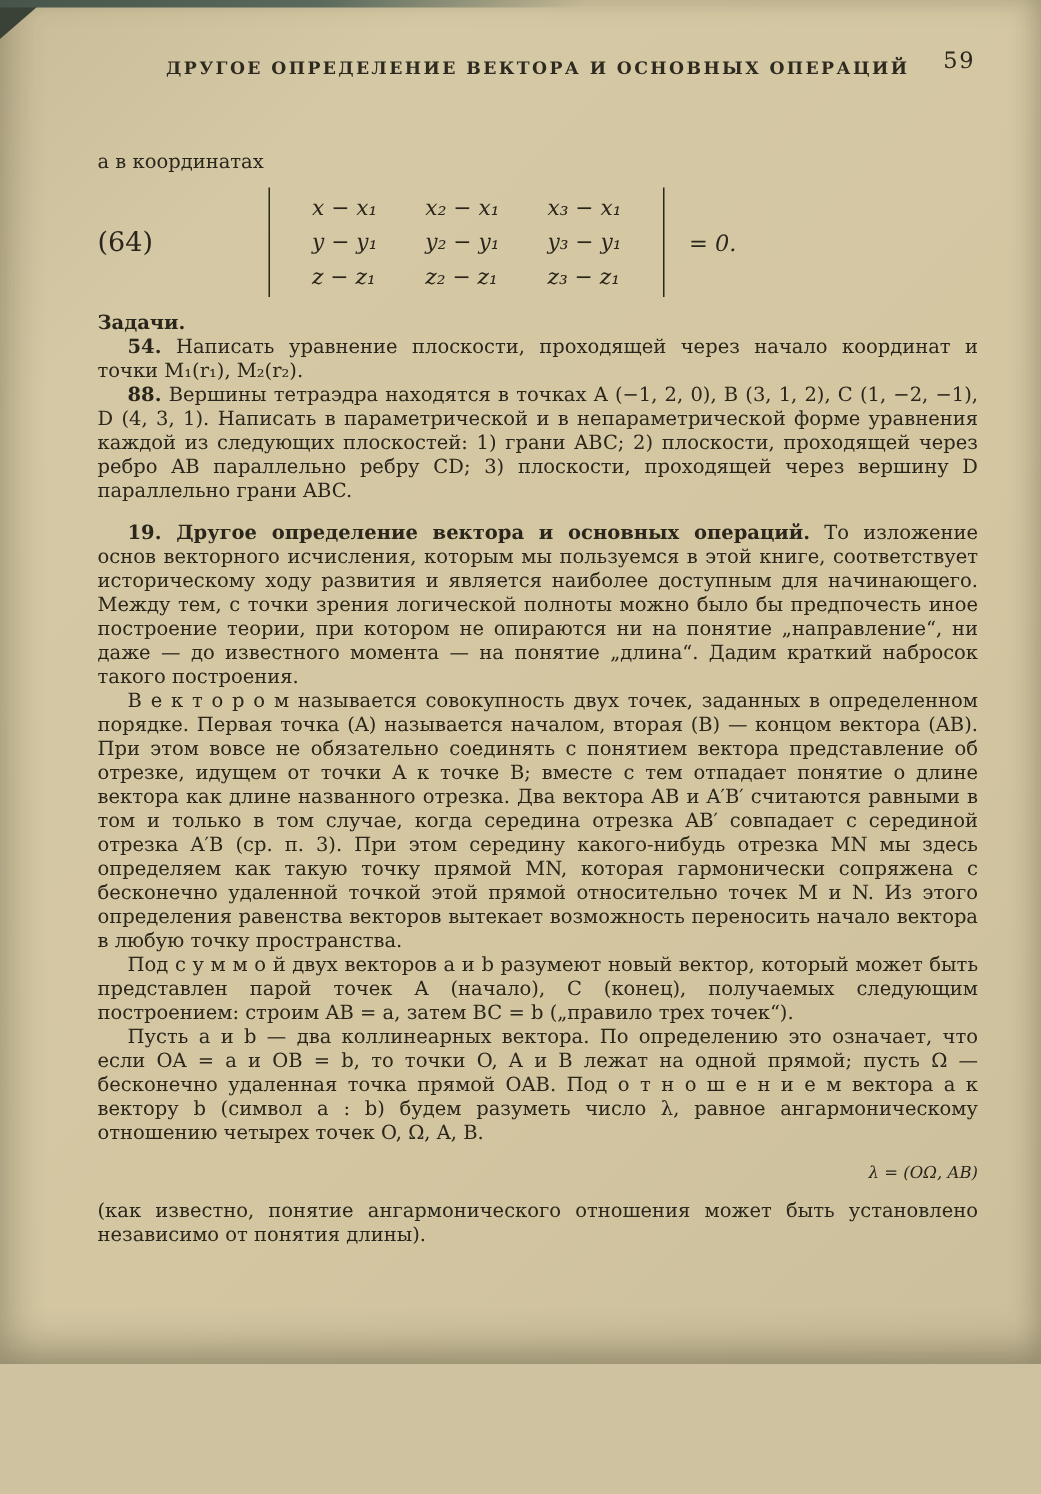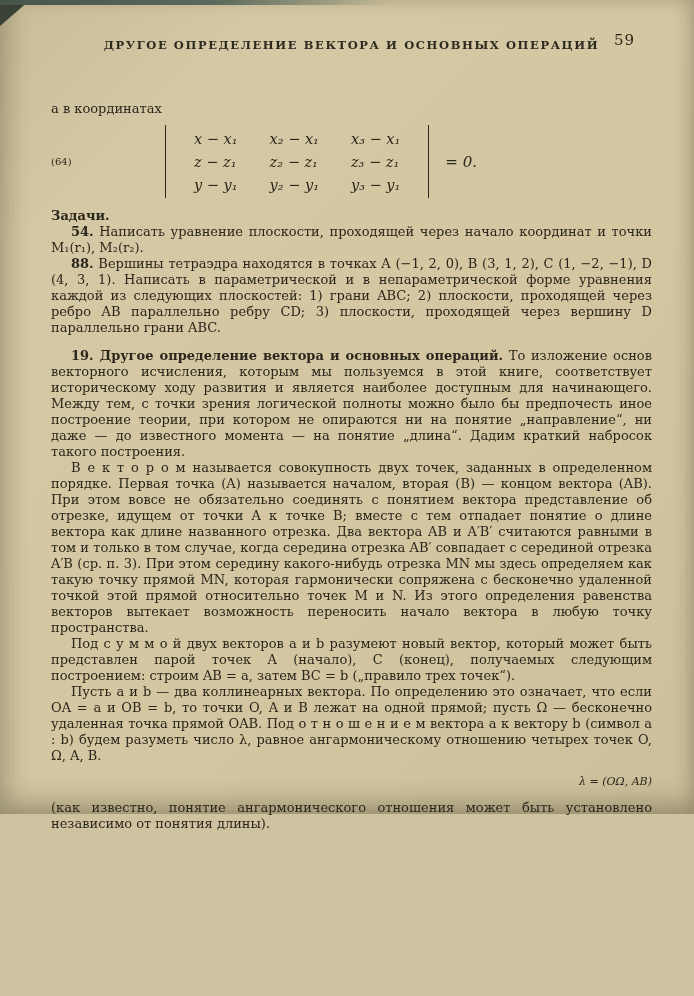--- a/index.html
+++ b/index.html
@@ -5,25 +5,25 @@
   html, body { margin: 0; padding: 0; }
   body {
     width: 694px; height: 996px;
     background: #cfc2a0;
     overflow: hidden;
     font-family: "DejaVu Serif", "Liberation Serif", serif;
     color: #2b261c;
   }
   .page {
     position: relative;
-    width: 694px; height: 814px;
+    width: 694px; height: 909px;
     background: linear-gradient(135deg, #c9bc98 0%, #d5c8a4 18%, #d3c6a1 60%, #ccbf9b 100%);
     box-shadow: inset 0 -14px 22px rgba(60,55,35,.25), inset 14px 0 20px rgba(60,55,35,.12), inset -6px 0 12px rgba(60,55,35,.10);
     box-sizing: border-box;
-    padding: 34px 42px 0 51px;
+    padding: 34px 42px 0 65px;
   }
   .scan-corner {
     position: absolute; top: 0; left: 0;
     width: 0; height: 0;
     border-top: 26px solid #3a4136;
     border-right: 30px solid transparent;
   }
   .scan-strip {
     position: absolute; top: 0; left: 0;
     width: 390px; height: 5px;
@@ -34,36 +34,36 @@
     text-align: center;
     margin-bottom: 16px;
   }
   .running-title {
     font-size: 11.5px;
     font-weight: bold;
     letter-spacing: 1.6px;
     color: #2e2a20;
   }
   .page-number {
-    position: absolute; right: 17px; top: -3px;
+    position: absolute; right: 2px; top: -3px;
     font-size: 15px;
     letter-spacing: 1px;
   }
   .body-text { font-size: 13px; line-height: 16px; text-align: justify; margin-top: 48px; }
   p { margin: 0; text-indent: 20px; }
   p.no-indent { text-indent: 0; }
   .b { font-weight: bold; }
   .gap-md { height: 12px; }
 
   
   .eq-row {
     display: flex; align-items: center;
     margin: 8px 0 10px 0;
   }
-  .eq-num { width: 62px; font-size: 10px; flex: none; }
+  .eq-num { width: 62px; font-size: 18px; flex: none; }
   .det {
     display: flex; align-items: flex-start;
     margin-left: 52px;
   }
   .det-inner {
     border-left: 1.4px solid #2b261c;
     border-right: 1.4px solid #2b261c;
     padding: 2px 12px;
   }
   table.matrix { border-collapse: collapse; }
@@ -104,28 +104,28 @@
       <div class="det">
         <div class="det-inner">
           <table class="matrix">
             <tbody>
                 <tr>
               <td>x − x₁</td>
               <td>x₂ − x₁</td>
               <td>x₃ − x₁</td>
             </tr>
             <tr>
+              <td>y − y₁</td>
+              <td>y₂ − y₁</td>
+              <td>y₃ − y₁</td>
+            </tr>
+            <tr>
               <td>z − z₁</td>
               <td>z₂ − z₁</td>
               <td>z₃ − z₁</td>
-            </tr>
-            <tr>
-              <td>y − y₁</td>
-              <td>y₂ − y₁</td>
-              <td>y₃ − y₁</td>
             </tr>
           </tbody>
             </table>
         </div>
       </div>
       <span class="eq-rhs">= 0.</span>
     </div>
 
     <p class="no-indent b">Задачи.</p>
     <p><span class="b">54.</span>

